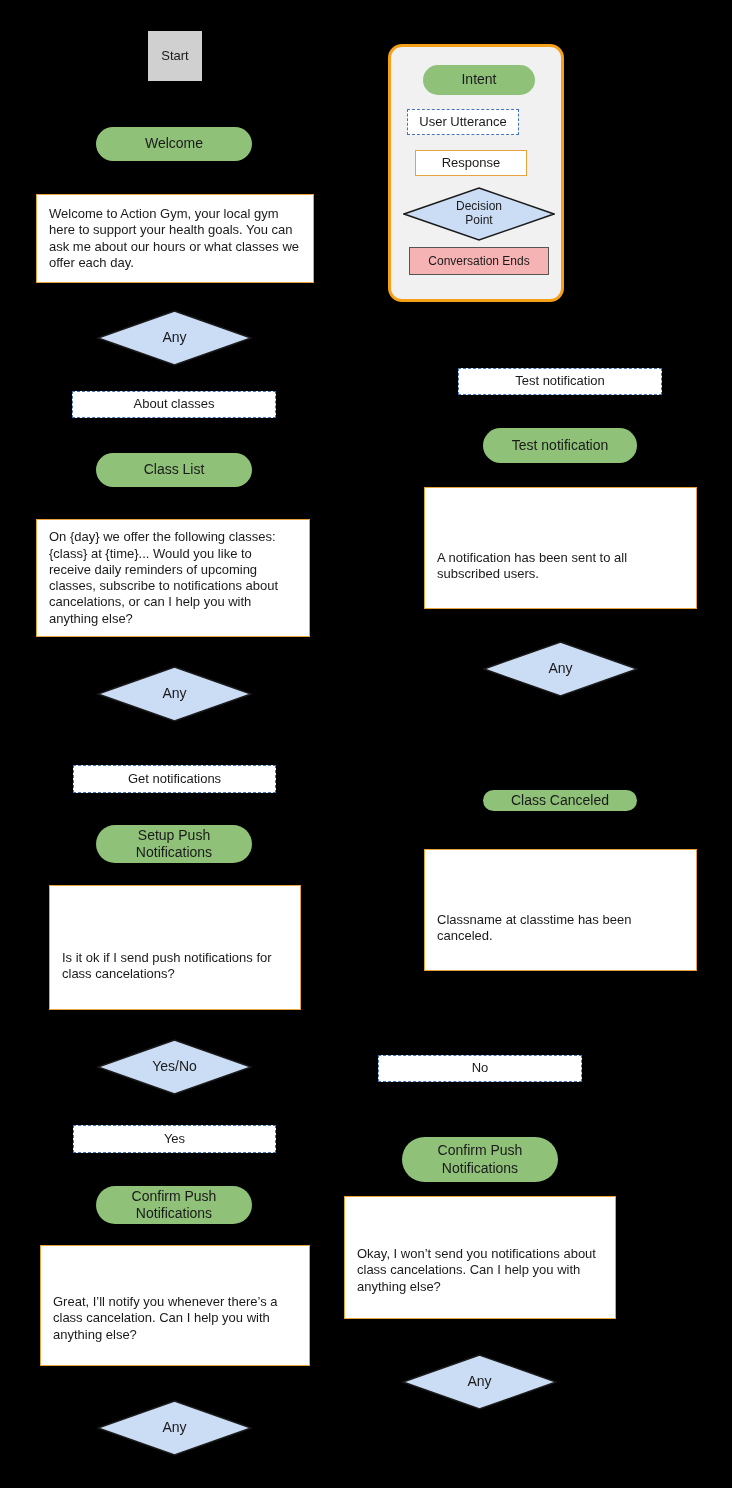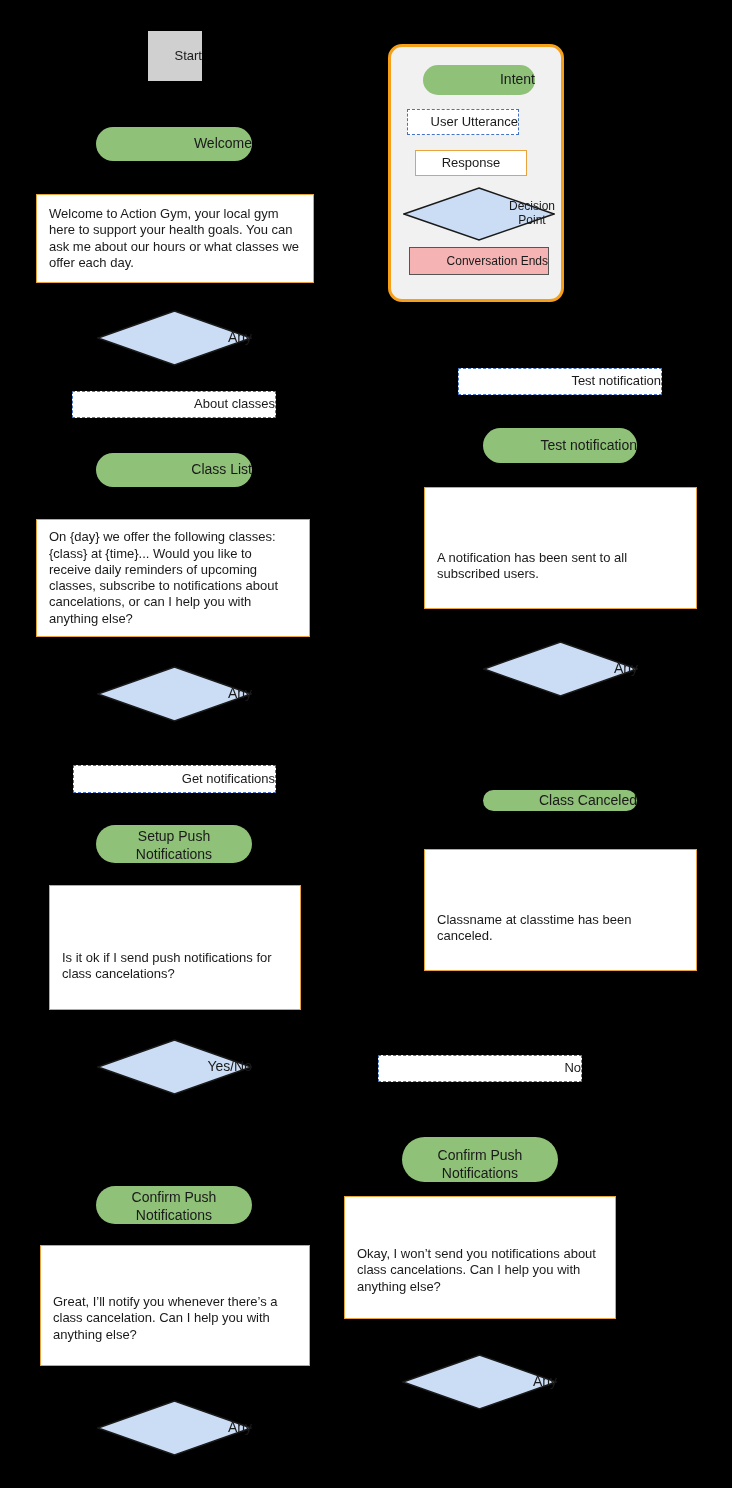--- a/index.html
+++ b/index.html
@@ -15,21 +15,21 @@
     overflow: hidden;
     font-family: "Liberation Sans", sans-serif;
     -webkit-font-smoothing: antialiased;
   }
 
   .node {
     position: absolute;
     box-sizing: border-box;
     display: flex;
     align-items: center;
-    justify-content: flex-end;
+    justify-content: center;
     text-align: center;
     color: #1a1a1a;
     line-height: 1.25;
   }
 
   
   .n-start {
     background: #D0D0D0;
     font-size: 13px;
   }
@@ -190,20 +190,23 @@
     <span class="resp-text">Is it ok if I send push notifications for class cancelations?</span>
   </div>
 
   <div class="node n-decision" style="left:97px; top:1039px; width:155px; height:56px;">
     <svg viewBox="0 0 155 56" preserveAspectRatio="none">
       <polygon points="77.5,1 154,28 77.5,55 1,28" fill="#CBDCF5" stroke="#1a1a1a" stroke-width="1.4"></polygon>
     </svg>
     <span class="dlabel">Yes/No</span>
   </div>
 
+  <div class="node n-utterance" style="left:73px; top:1125px; width:203px; height:28px;">
+    <span>Yes</span>
+  </div>
 
   <div class="node n-intent" style="left:96px; top:1186px; width:156px; height:38px; flex-direction:column;">
     <span>Confirm Push</span>
     <span>Notifications</span>
   </div>
 
   <div class="node n-response" style="left:40px; top:1245px; width:270px; height:121px; padding-top:34px;">
     <span class="resp-text">Great, I’ll notify you whenever there’s a class cancelation. Can I help you with anything else?</span>
   </div>
 

